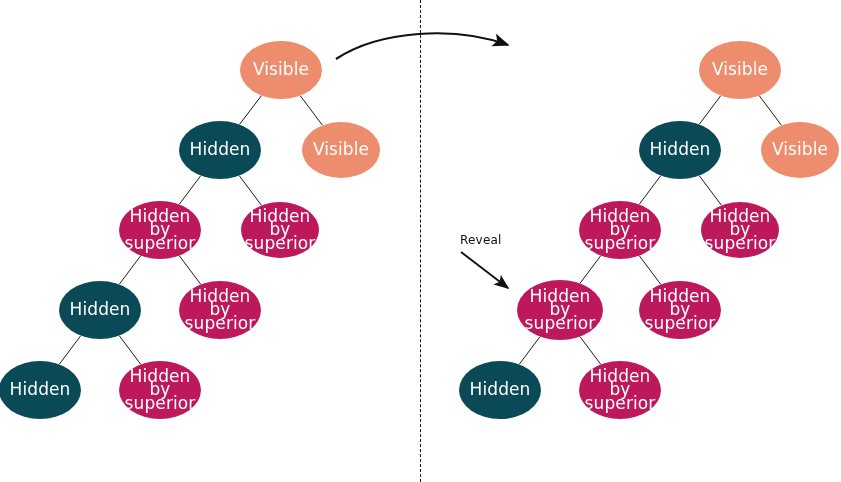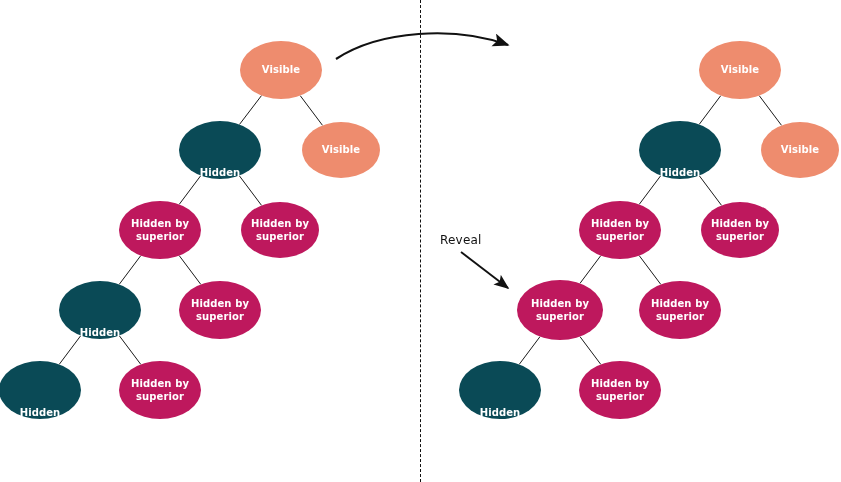--- a/index.html
+++ b/index.html
@@ -10,31 +10,31 @@
     overflow:hidden;position:relative;
   }
   #stage{position:absolute;inset:0;width:841px;height:482px;}
   #edges{position:absolute;left:0;top:0;width:841px;height:482px;pointer-events:none;}
   .node{
     position:absolute;
     display:flex;align-items:center;justify-content:center;
     text-align:center;
     border-radius:50%;
     color:#ffffff;
-    font-weight:bold;
-    font-size:10px;
+    font-weight:normal;
+    font-size:17px;
     line-height:13.5px;
     letter-spacing:.1px;
     box-sizing:border-box;
     padding:0 4px;
     white-space:pre-line;
     user-select:none;
   }
   .n-visible{background:#ee8c6e;}
-  .n-hidden{background:#0a4a56;align-items:flex-end;}
+  .n-hidden{background:#0a4a56;}
   .n-hiddenby{background:#be185d;}
   .divider{
     position:absolute;top:0;bottom:0;
     width:0;border-left:1px dashed #111111;
   }
   .caption{
     position:absolute;
     font-size:12px;
     color:#111111;
     font-weight:normal;
@@ -71,21 +71,21 @@
   <svg id="overlay" style="position:absolute;left:0;top:0;width:841px;height:482px;pointer-events:none;" viewBox="0 0 841 482" width="841" height="482">
     <defs>
       <marker id="ahead" markerWidth="9" markerHeight="9" refX="7.2" refY="3.2" orient="auto" markerUnits="strokeWidth">
         <path d="M0,0 L8,3.2 L0,6.4 L1.7,3.2 z" fill="#111111"></path>
       </marker>
     </defs>
     <path id="transform-arrow" d="M336,59 C 380,30 455,26 508,45" fill="none" stroke="#111111" stroke-width="2.1" marker-end="url(#ahead)"></path>
     <path id="reveal-arrow" d="M461,252 L508,288" fill="none" stroke="#111111" stroke-width="1.9" marker-end="url(#ahead)"></path>
   </svg>
 
-  <div class="caption" id="reveal-caption" style="left:440px;top:233px;">Reveal</div>
+  <div class="caption" id="reveal-caption" style="left:460px;top:233px;">Reveal</div>
 
   <div id="nodes">
       <div class="node n-visible" style="left: 240px; top: 41px; width: 82px; height: 58px;"><span>Visible</span></div>
       <div class="node n-hidden" style="left: 179px; top: 121px; width: 82px; height: 58px;"><span>Hidden</span></div>
       <div class="node n-visible" style="left: 302px; top: 122px; width: 78px; height: 56px;"><span>Visible</span></div>
       <div class="node n-hiddenby" style="left: 119px; top: 201px; width: 82px; height: 58px;"><span>Hidden by
 superior</span></div>
       <div class="node n-hiddenby" style="left: 241px; top: 202px; width: 78px; height: 56px;"><span>Hidden by
 superior</span></div>
       <div class="node n-hidden" style="left: 59px; top: 281px; width: 82px; height: 58px;"><span>Hidden</span></div>

